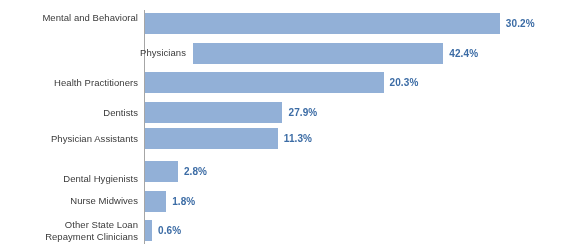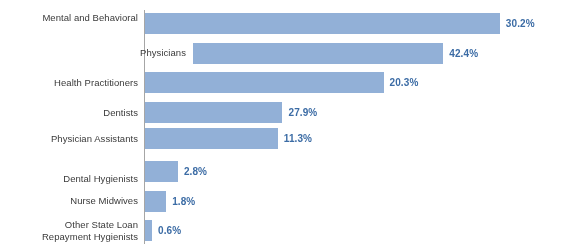--- a/index.html
+++ b/index.html
@@ -139,21 +139,21 @@
             <div>Nurse Midwives</div>
           </div>
           <div class="bar-wrap">
             <div class="bar" style="width: 21.15px; background: rgb(146, 176, 215);"></div>
             <span class="value-label" style="color: rgb(60, 108, 165);">1.8%</span>
           </div>
         </div>
         <div class="row" style="top: 220.2px;">
           <div class="cat-label" style="top: -1px;">
             <div>Other State Loan</div>
-            <div>Repayment Hygienists</div>
+            <div>Repayment Clinicians</div>
           </div>
           <div class="bar-wrap">
             <div class="bar" style="width: 7.05px; background: rgb(146, 176, 215);"></div>
             <span class="value-label" style="color: rgb(60, 108, 165);">0.6%</span>
           </div>
         </div>
       </div>
   </div>
 </div>
 

